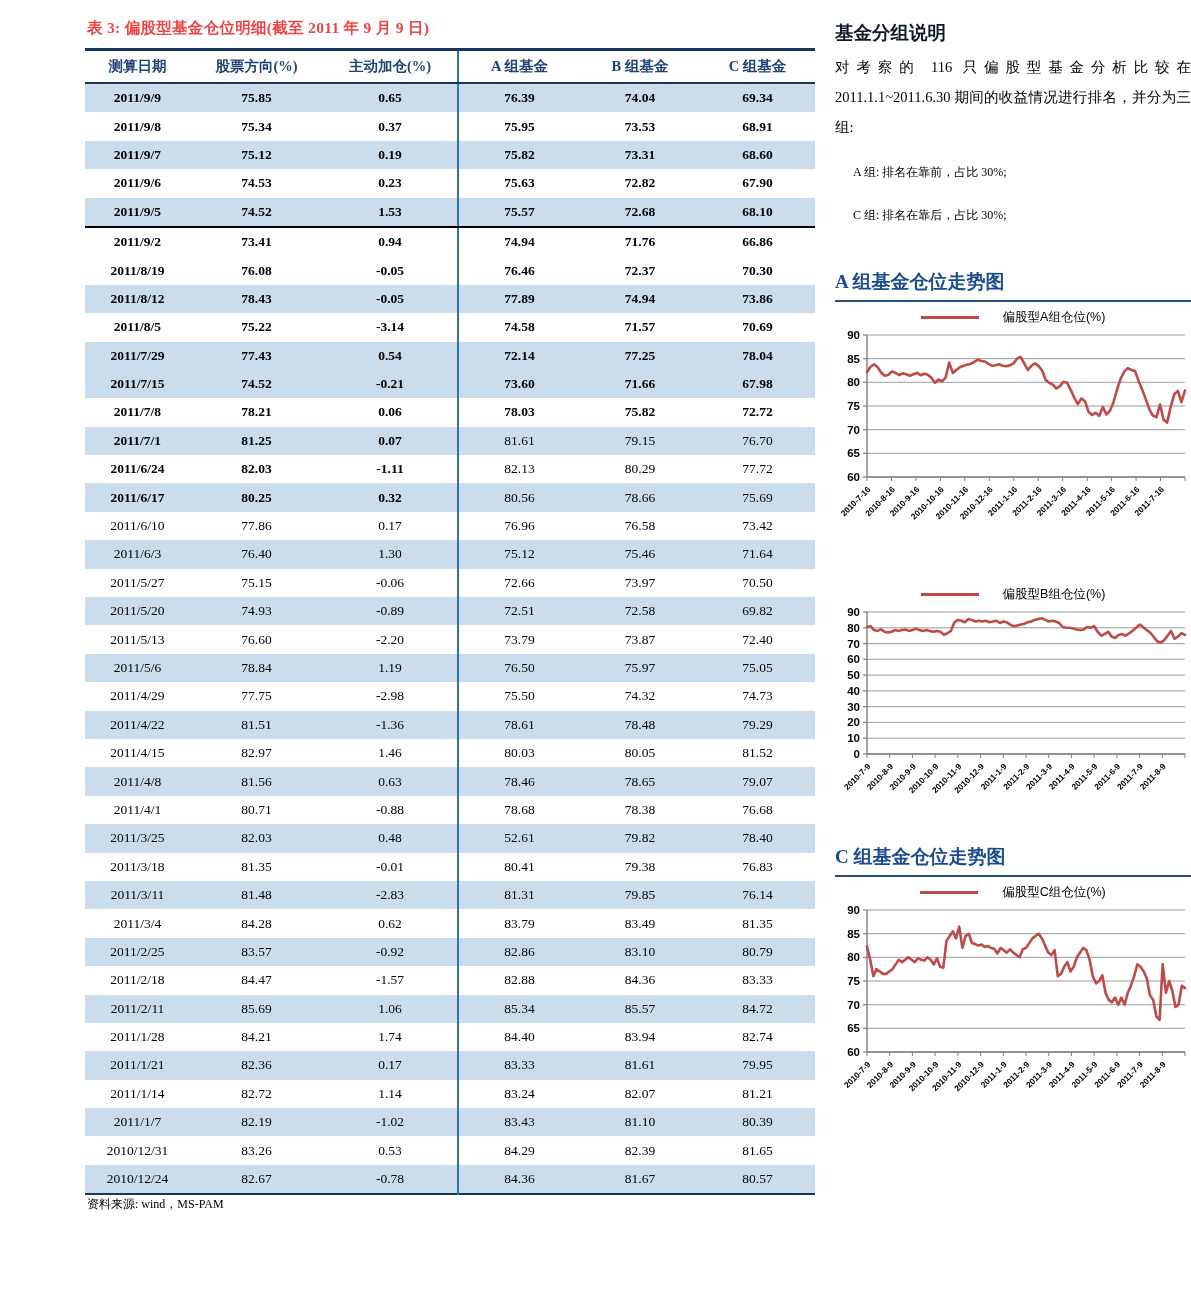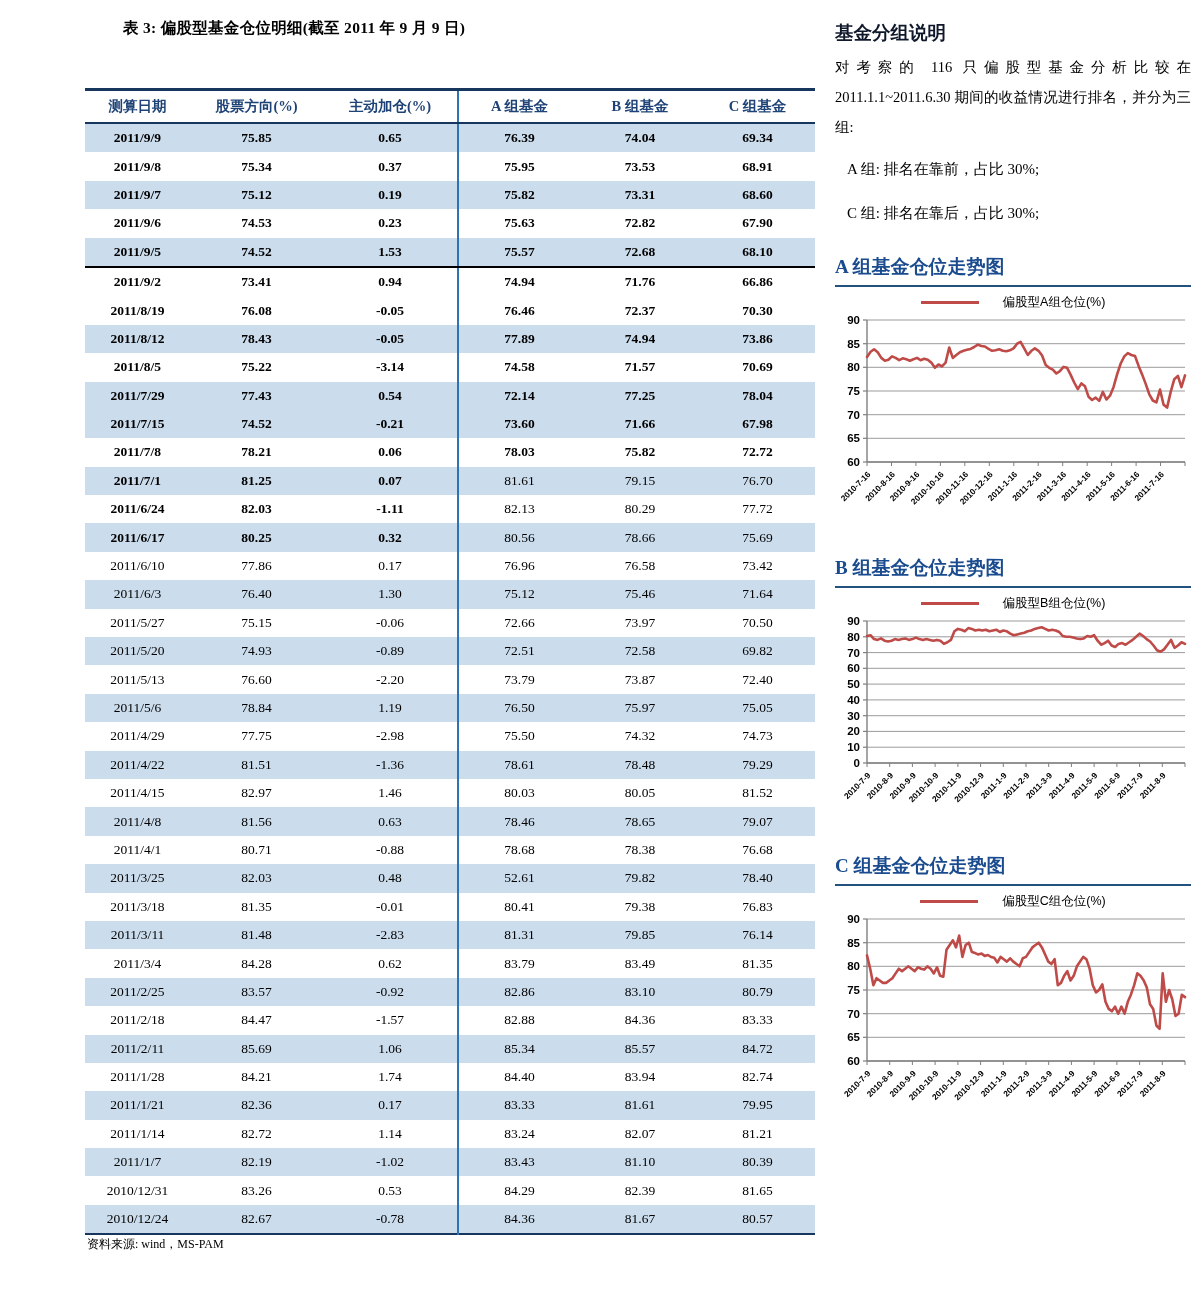--- a/index.html
+++ b/index.html
@@ -7,26 +7,26 @@
     width:1191px;height:1304px;overflow:hidden;
     font-family:"Liberation Serif","DejaVu Serif",serif;
     color:#000;
   }
   .page{display:flex;padding:12px 0 0 85px;box-sizing:border-box;}
   .left-col{width:730px;flex:none;}
   .right-col{width:356px;flex:none;margin-left:20px;}
 
   
   .table-title{
-    color:#000000;font-weight:bold;font-size:15.5px;
-    padding:6px 0 9px 2px;letter-spacing:.3px;margin-left:36px;
+    color:#ef4444;font-weight:bold;font-size:15.5px;
+    padding:6px 0 9px 2px;letter-spacing:.3px;
   }
   table.fund{
     border-collapse:collapse;width:730px;table-layout:fixed;
-    border-top:3px solid #17365D;border-bottom:2.5px solid #17365D;margin-top:40px;
+    border-top:3px solid #17365D;border-bottom:2.5px solid #17365D;
   }
   table.fund col.c0{width:105px}
   table.fund col.c1{width:133px}
   table.fund col.c2{width:135px}
   table.fund col.c3{width:122px}
   table.fund col.c4{width:120px}
   table.fund col.c5{width:115px}
   table.fund th{
     color:#1F4377;font-weight:bold;font-size:14.5px;height:31px;
     border-bottom:2px solid #17365D;text-align:center;padding:0;
@@ -39,23 +39,23 @@
   tr.divider td{border-bottom:2.5px solid #000;}
   tr.b-all td{font-weight:bold;}
   tr.b-left td:nth-child(1),tr.b-left td:nth-child(2),tr.b-left td:nth-child(3){font-weight:bold;}
   .source{margin-top:1px;font-size:12px;padding-left:2px;}
 
   
   .info-heading{
     color:#0f172a;font-size:18.5px;font-weight:bold;margin:8px 0 7px;
   }
   .info-text{font-size:14.5px;line-height:2.08;margin:0;text-align:justify;}
-  .group-line{font-size:15px;line-height:2.08;margin:12px;}
-
-  .chart-block{margin-top:25px;}
+  .group-line{font-size:12px;line-height:2.08;margin:18px;}
+
+  .chart-block{margin-top:41px;}
   .chart-block.tight{margin-top:22px;}
   .chart-heading{
     color:#1B4B8F;font-size:19px;font-weight:bold;
     padding-bottom:5px;border-bottom:2px solid #24527E;margin-bottom:7px;
   }
   .legend{
     display:flex;align-items:center;justify-content:center;gap:24px;
     font-size:12.5px;font-family:"Liberation Sans","DejaVu Sans",sans-serif;
     margin:2px 0 1px;color:#000;
   }
@@ -474,21 +474,20 @@
             <text x="231.7" y="163" transform="rotate(-45 231.7 163)" text-anchor="end" class="xtick">2011-3-16</text>
             <text x="256.2" y="163" transform="rotate(-45 256.2 163)" text-anchor="end" class="xtick">2011-4-16</text>
             <text x="280.6" y="163" transform="rotate(-45 280.6 163)" text-anchor="end" class="xtick">2011-5-16</text>
             <text x="305.1" y="163" transform="rotate(-45 305.1 163)" text-anchor="end" class="xtick">2011-6-16</text>
             <text x="329.5" y="163" transform="rotate(-45 329.5 163)" text-anchor="end" class="xtick">2011-7-16</text>
             <polyline points="32.0,44.9 35.6,39.7 39.1,37.3 42.7,40.2 46.3,45.9 49.9,48.7 53.4,47.8 57.0,44.4 60.6,45.9 64.2,48.2 67.7,46.3 71.3,47.3 74.9,48.7 78.4,47.3 82.0,45.9 85.6,48.2 89.2,46.8 92.7,47.8 96.3,50.6 99.9,55.8 103.5,52.5 107.0,54.4 110.6,50.6 114.2,35.5 117.8,45.9 121.3,43.0 124.9,40.2 128.5,38.8 132.0,37.8 135.6,36.9 139.2,35.0 142.8,32.6 146.3,34.0 149.9,34.5 153.5,36.9 157.1,38.8 160.6,38.3 164.2,37.3 167.8,38.8 171.3,39.2 174.9,38.3 178.5,36.4 182.1,31.7 185.6,29.8 189.2,36.4 192.8,43.0 196.4,38.8 199.9,36.4 203.5,38.8 207.1,43.5 210.7,53.0 214.2,55.8 217.8,57.7 221.4,61.5 224.9,59.1 228.5,54.9 232.1,55.8 235.7,62.9 239.2,70.5 242.8,77.1 246.4,71.4 250.0,74.3 253.5,84.7 257.1,88.0 260.7,85.6 264.2,88.9 267.8,79.9 271.4,87.5 275.0,83.7 278.5,75.2 282.1,62.4 285.7,51.5 289.3,44.4 292.8,41.1 296.4,43.0 300.0,44.0 303.6,53.9 307.1,62.4 310.7,71.9 314.3,82.3 317.8,88.5 321.4,90.4 325.0,77.6 328.6,92.7 332.1,95.6 335.7,79.9 339.3,67.2 342.9,63.9 346.4,75.2 350.0,63.4" fill="none" stroke="#BE4B48" stroke-width="2.6" stroke-linejoin="round" stroke-linecap="round"></polyline>
           </svg></div>
     </div>
 
     <div class="chart-block">
-      <div class="chart-heading">B 组基金仓位走势图</div>
       <div class="legend">
         <span class="legend-line" style="background: rgb(190, 75, 72);"></span>
         <span>偏股型B组仓位(%)</span>
       </div>
       <div class="chart-canvas" id="chart-1"><svg width="356" height="218" viewBox="0 0 356 218">
             <line x1="32" y1="8.0" x2="350" y2="8.0" stroke="#9b9b9b" stroke-width="1"></line>
             <line x1="28" y1="8.0" x2="32" y2="8.0" stroke="#7f7f7f" stroke-width="1.2"></line>
             <text x="25" y="12.0" text-anchor="end" class="ytick">90</text>
             <line x1="32" y1="23.8" x2="350" y2="23.8" stroke="#9b9b9b" stroke-width="1"></line>
             <line x1="28" y1="23.8" x2="32" y2="23.8" stroke="#7f7f7f" stroke-width="1.2"></line>

